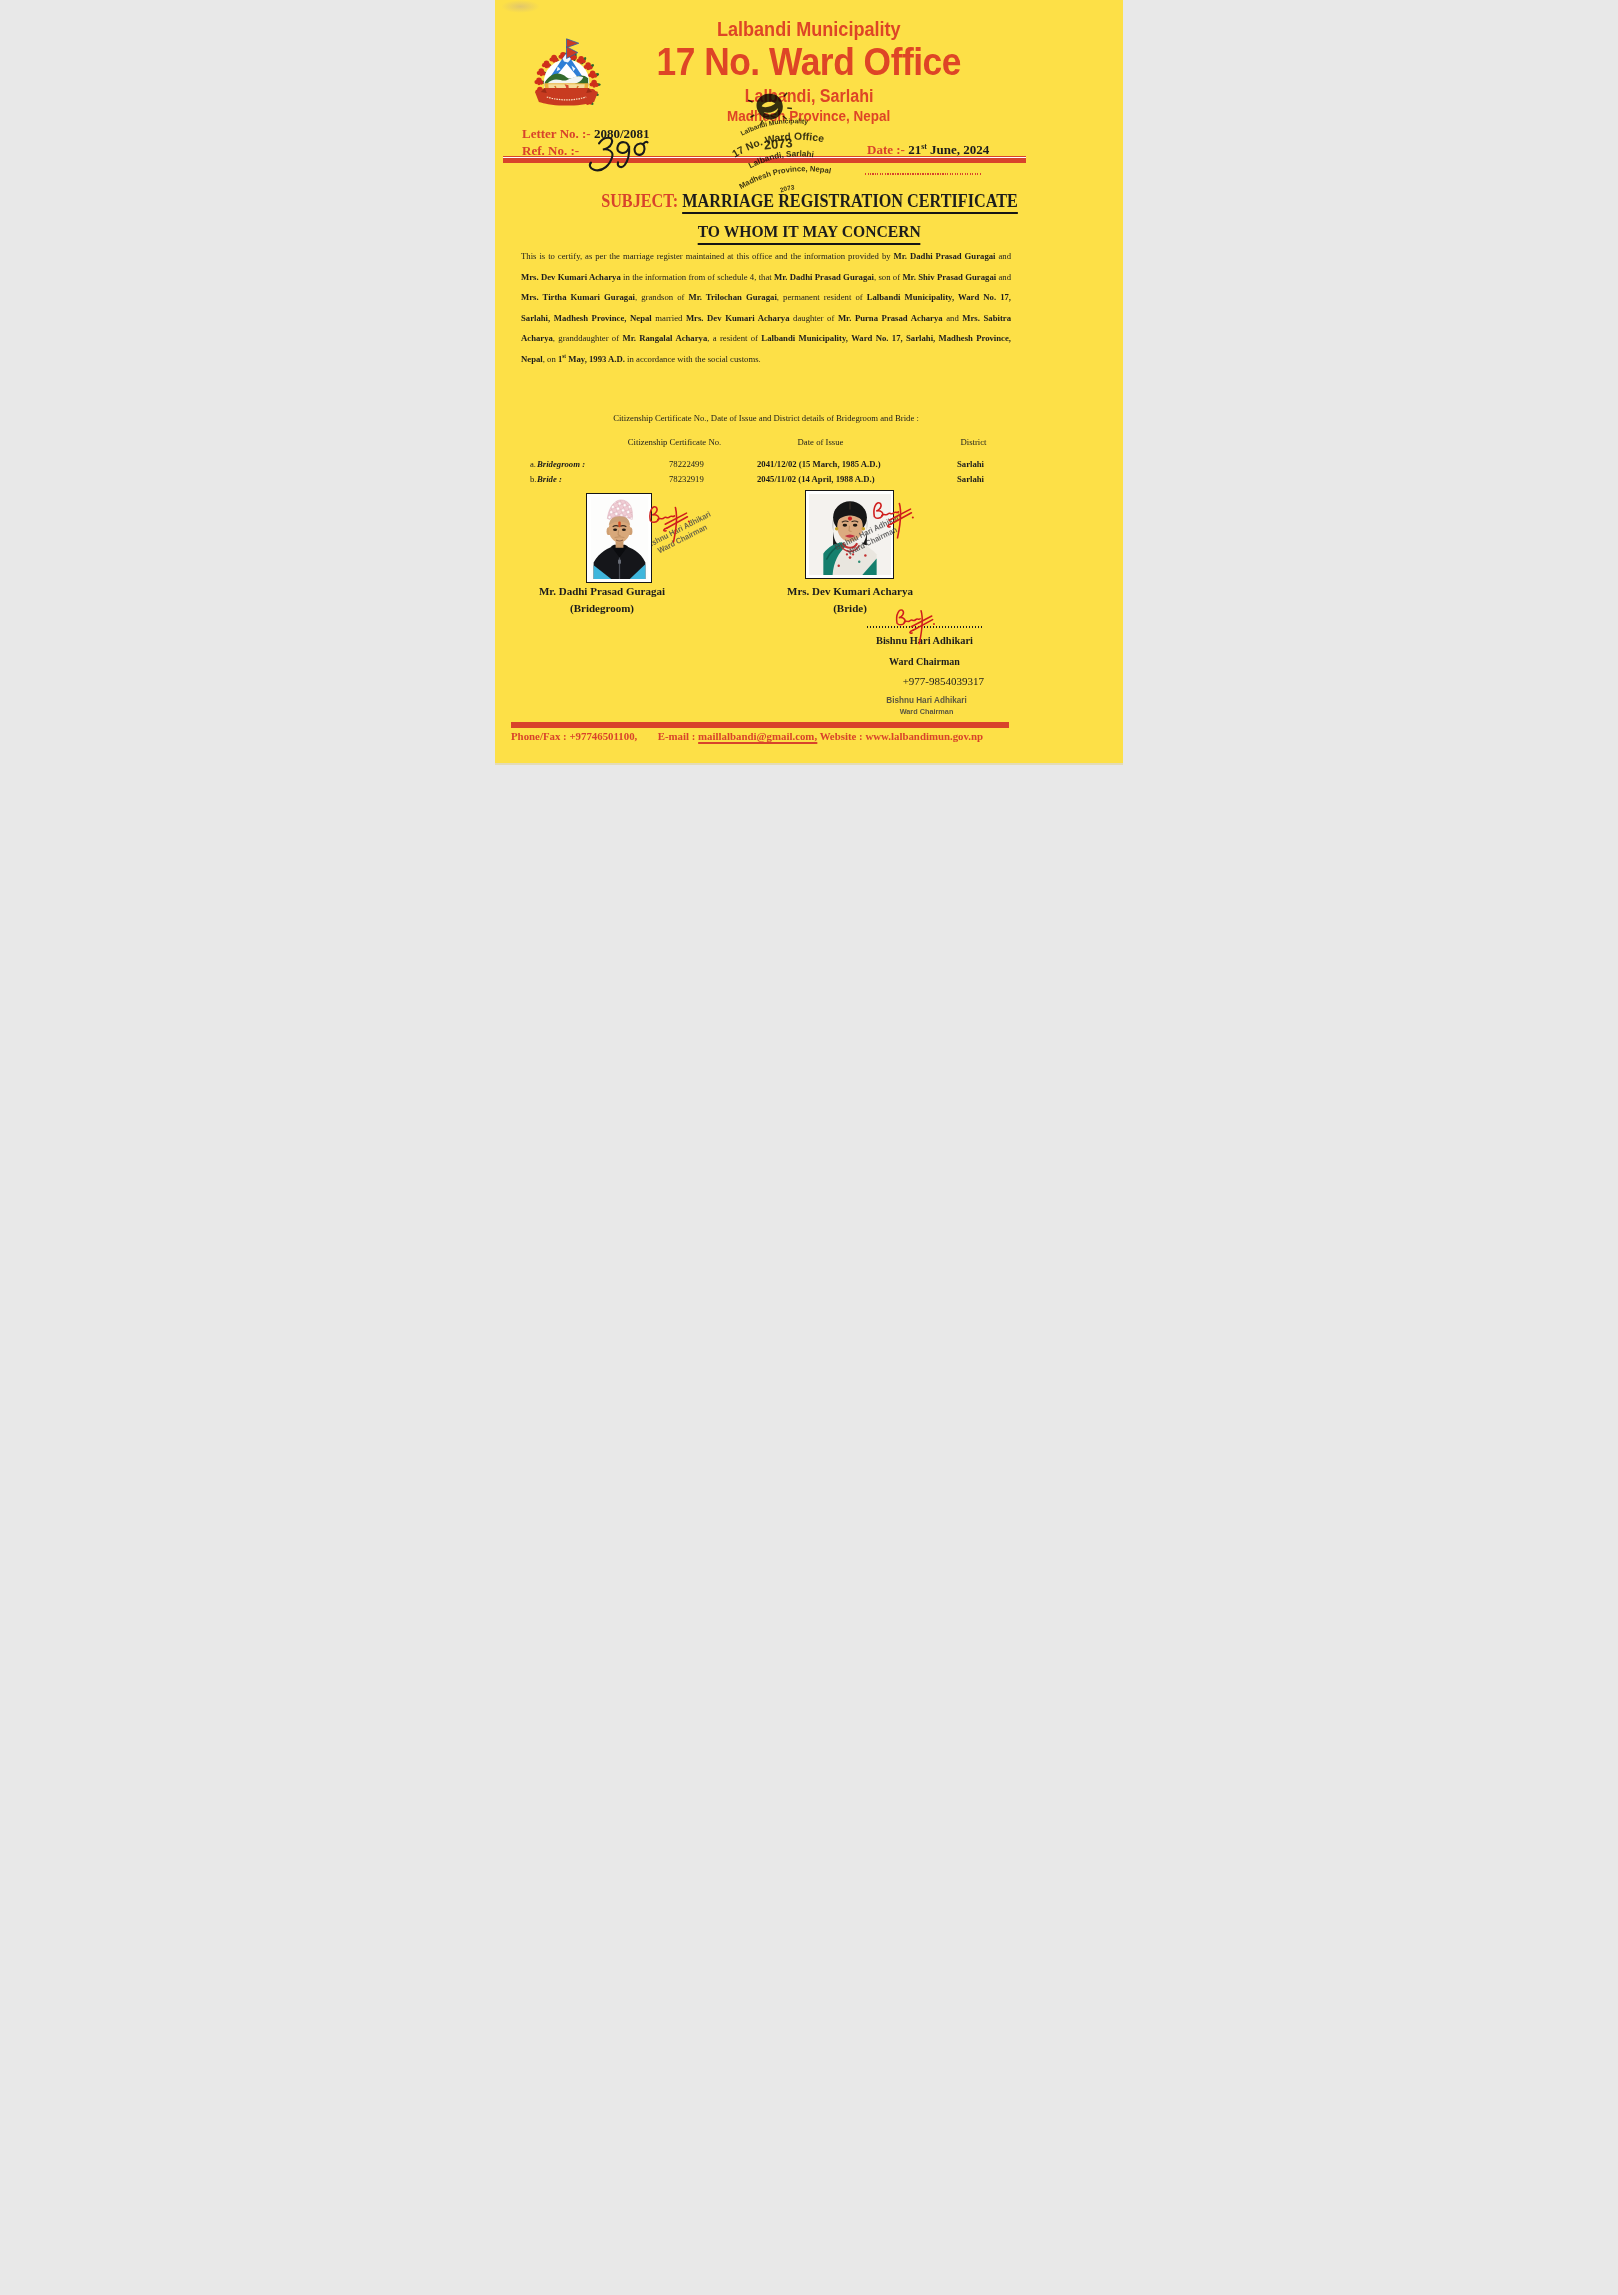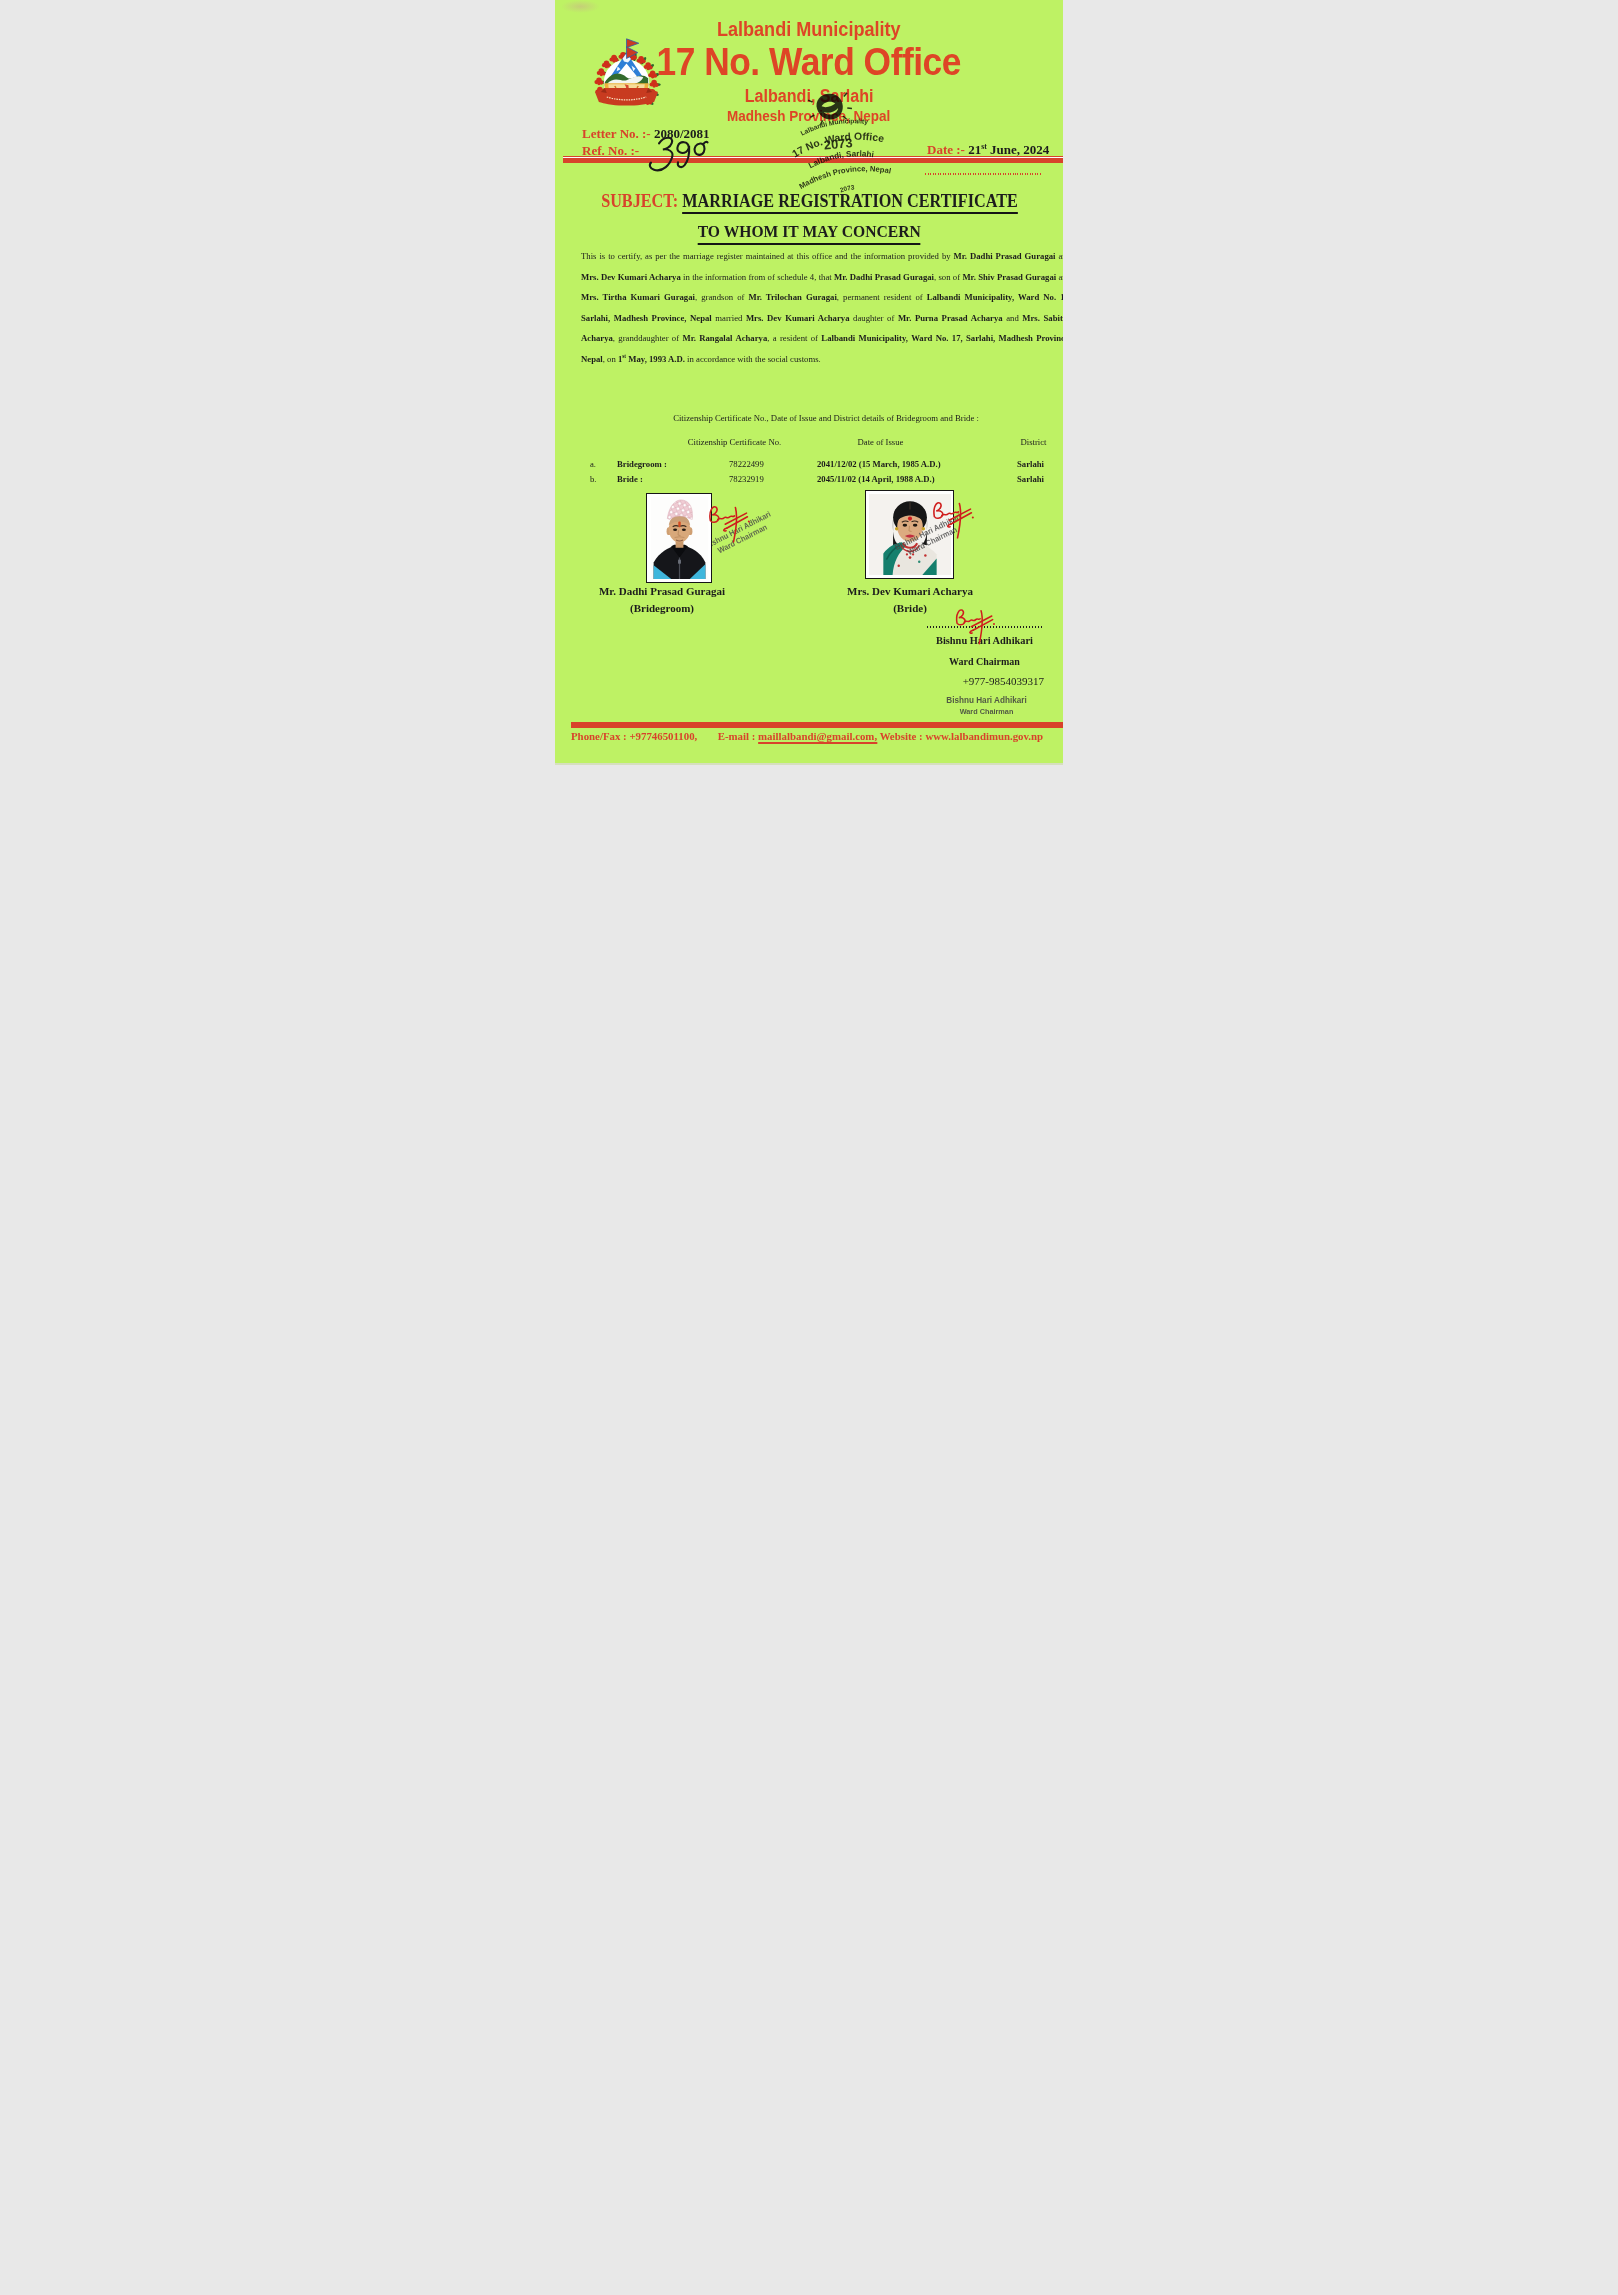--- a/index.html
+++ b/index.html
@@ -1,16 +1,16 @@
 <!DOCTYPE html>
 <html style="font-size:8px"><head>
 <meta charset="utf-8">
 <style>
   html,body{margin:0;padding:0;background:#e8e8e8;}
-  .page{position:relative;width:508px;height:765px;margin:0 auto;background:#bef264;overflow:hidden;
+  .page{position:relative;width:628px;height:765px;margin:0 auto;background:#fde047;overflow:hidden;
         font-family:"Liberation Serif",serif;color:#1c1c1c;}
   .abs{position:absolute;}
   .red{color:#d8432b;}
   .b{font-weight:700;}
   sup{font-size:.6em;line-height:0;}
 
   
   .corner-smudge{left:6px;top:0;width:39px;height:13px;border-radius:50%;
      background:radial-gradient(ellipse at center,rgba(203,178,136,.55),rgba(203,178,136,0) 70%);}
   .emblem{left:37px;top:36px;width:69px;height:83px;}
@@ -53,21 +53,21 @@
 
   
   .tbl{left:26px;top:437px;width:490px;font-size:8.7px;}
   .tbl .trow{position:relative;height:15px;}
   .tbl span{position:absolute;white-space:nowrap;}
   .tbl .hdr-row{height:22px;}
   .h-cert{left:91px;width:125px;text-align:center;}
   .h-date{left:236px;width:127px;text-align:center;}
   .h-dist{left:410px;width:85px;text-align:center;}
   .c-idx{left:9px;}
-  .c-label{left:36px;font-weight:700;}
+  .c-label{left:16px;font-weight:700;font-style:italic;}
   .c-cert{left:101px;font-weight:400;margin-left:47px;}
   .c-date{left:236px;font-weight:700;}
   .c-dist{left:436px;font-weight:700;}
 
   
   .photo-frame{border:1.5px solid #161616;background:#fff;padding:3px 2.5px 2.5px 2.5px;z-index:2;}
   .groom-frame{left:91px;top:493px;width:59px;height:82px;}
   .bride-frame{left:310px;top:490px;width:82px;height:81px;}
   .photo-frame svg{display:block;width:100%;height:100%;}
   .ink-stamp{font-family:"Liberation Sans",sans-serif;font-weight:700;color:#474747;opacity:.8;

